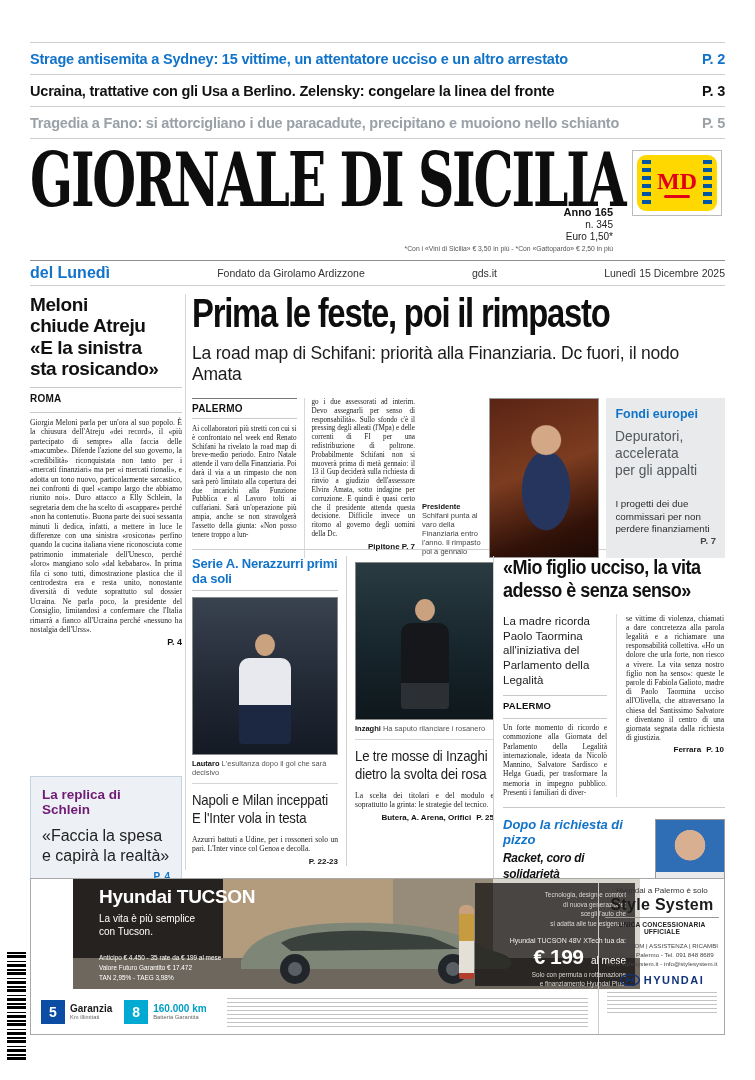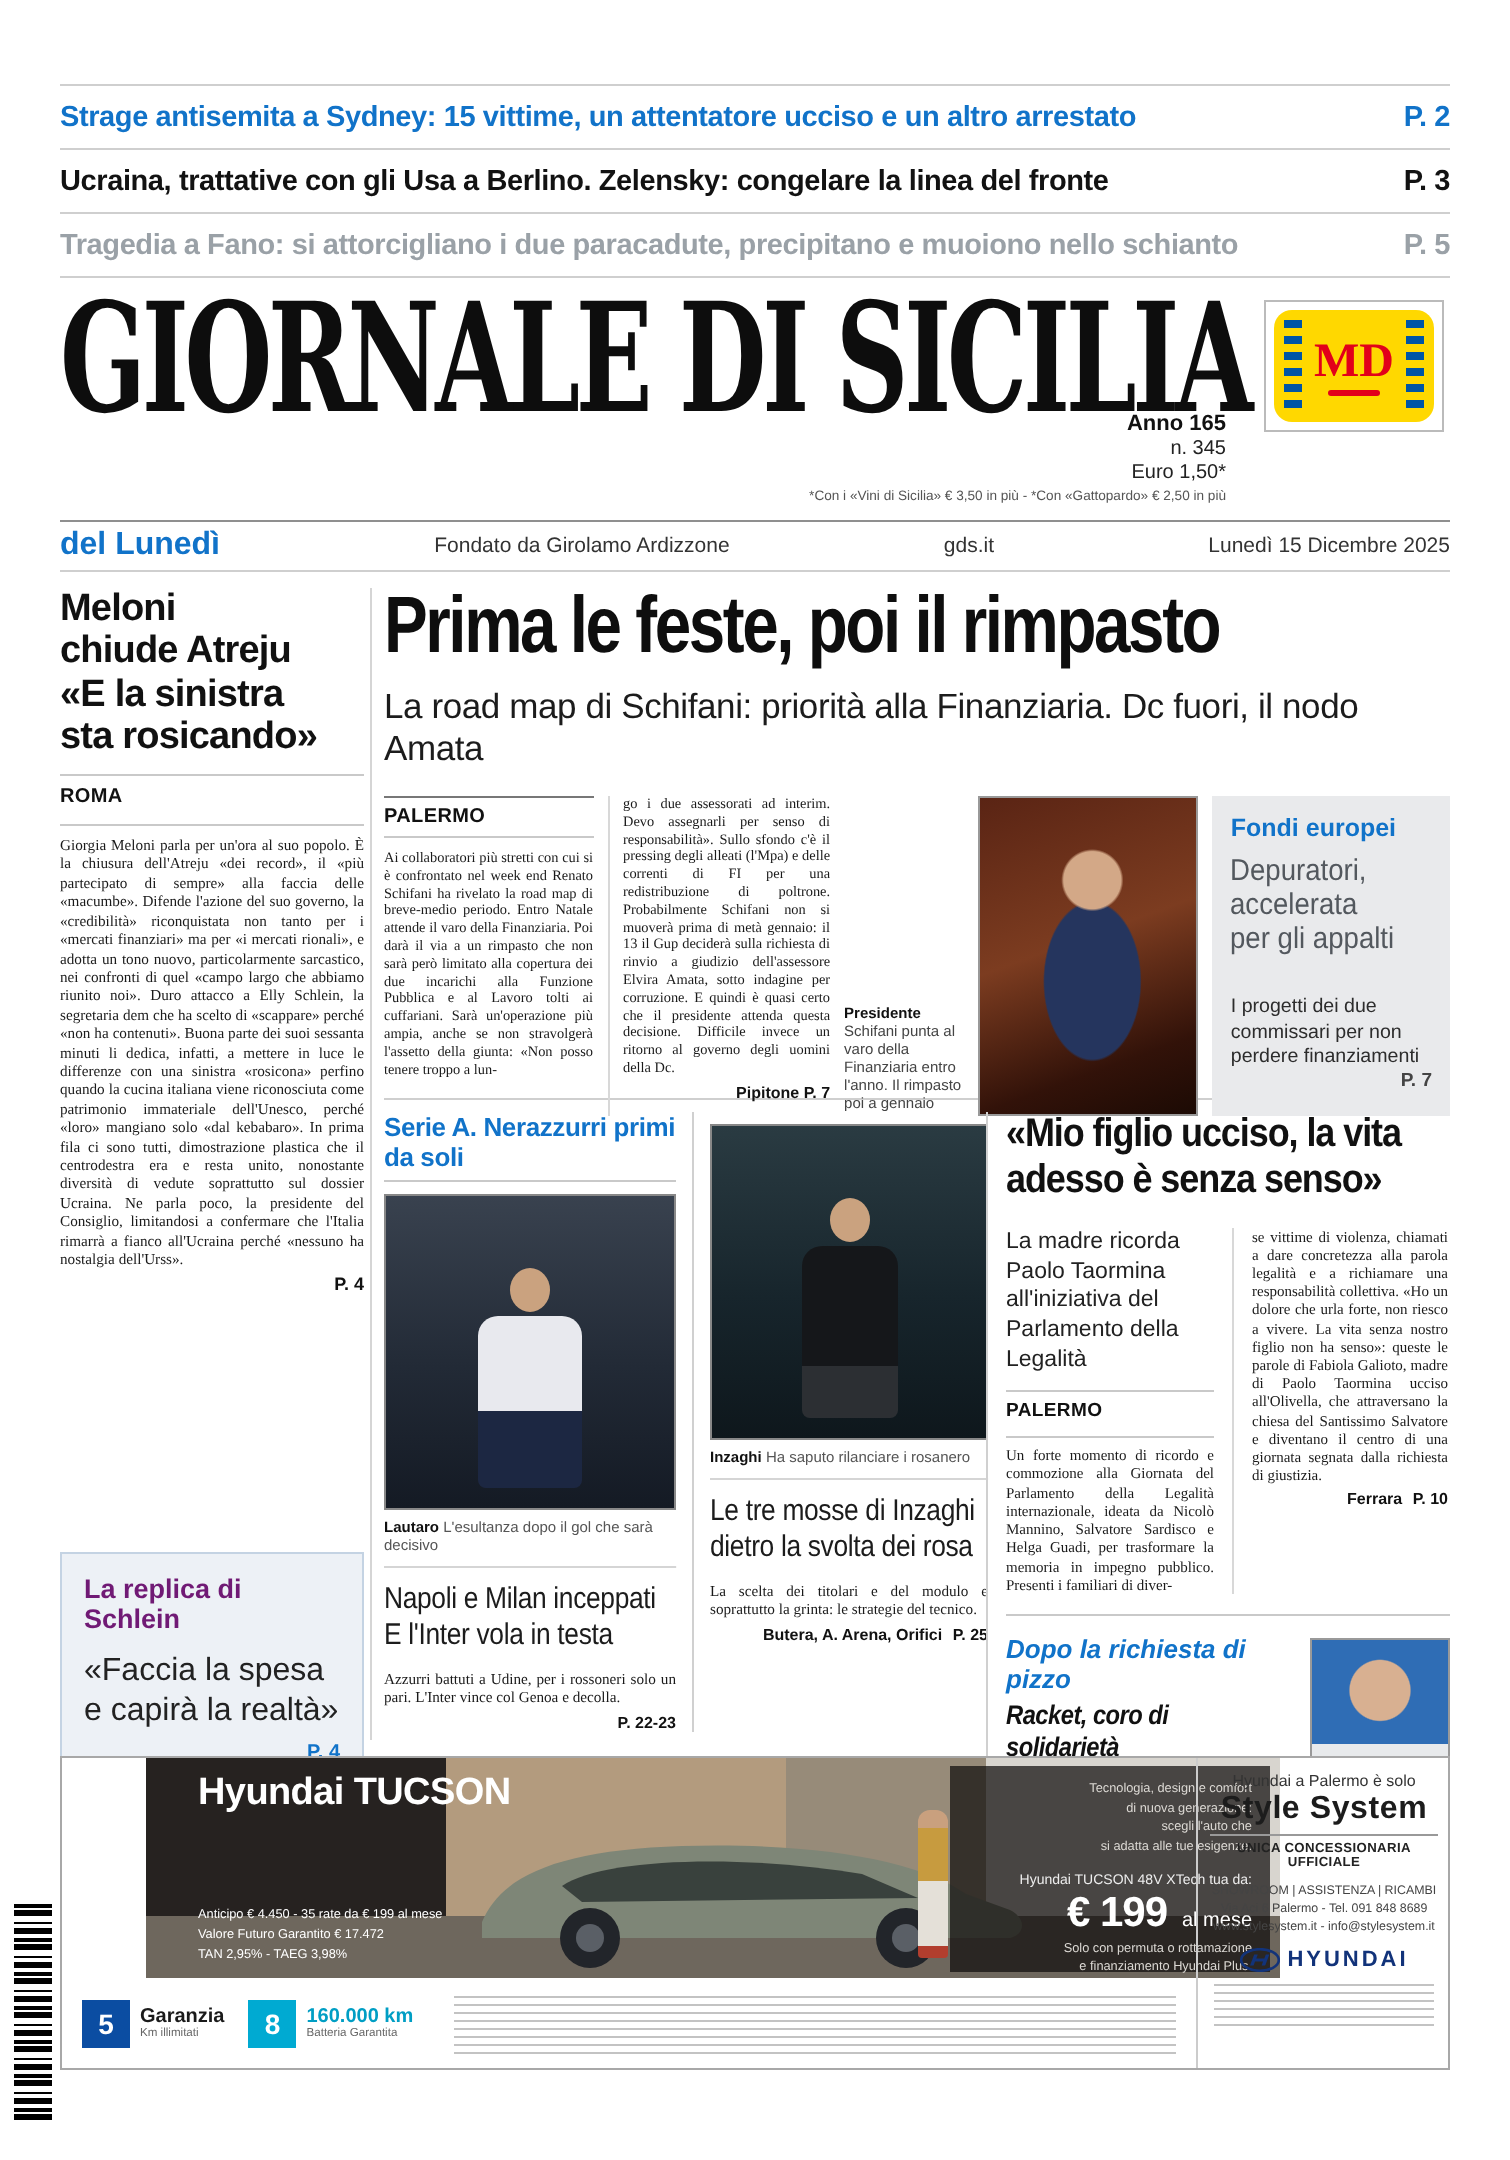--- a/index.html
+++ b/index.html
@@ -358,20 +358,22 @@
         <path d="M20 52 C 30 28, 60 16, 120 14 C 190 12, 240 22, 262 38 L 284 46 C 292 50, 292 58, 284 60 L 20 60 Z" fill="#7e8677"></path>
         <path d="M60 34 C 80 20, 150 18, 210 28 L 238 40 L 70 42 Z" fill="#39413d"></path>
         <circle cx="74" cy="60" r="15" fill="#22252a"></circle>
           <circle cx="74" cy="60" r="7" fill="#5a5f66"></circle>
         <circle cx="232" cy="60" r="15" fill="#22252a"></circle>
           <circle cx="232" cy="60" r="7" fill="#5a5f66"></circle>
       </svg>
       <div class="ad-person"></div>
       <div class="ad-title">
         <div class="t">Hyundai TUCSON</div>
+        <div class="s prelines">La vita è più semplice
+con Tucson.</div>
       </div>
       <div style="position:absolute; left:26px; top:74px; color:#fff; font-size:6.4px; line-height:1.55;">
         <div>Anticipo € 4.450 - 35 rate da € 199 al mese</div>
         <div>Valore Futuro Garantito € 17.472</div>
         <div>TAN 2,95% - TAEG 3,98%</div>
       </div>
       <div class="ad-panel">
         <div class="p1 prelines">Tecnologia, design e comfort
 di nuova generazione:
 scegli l'auto che

